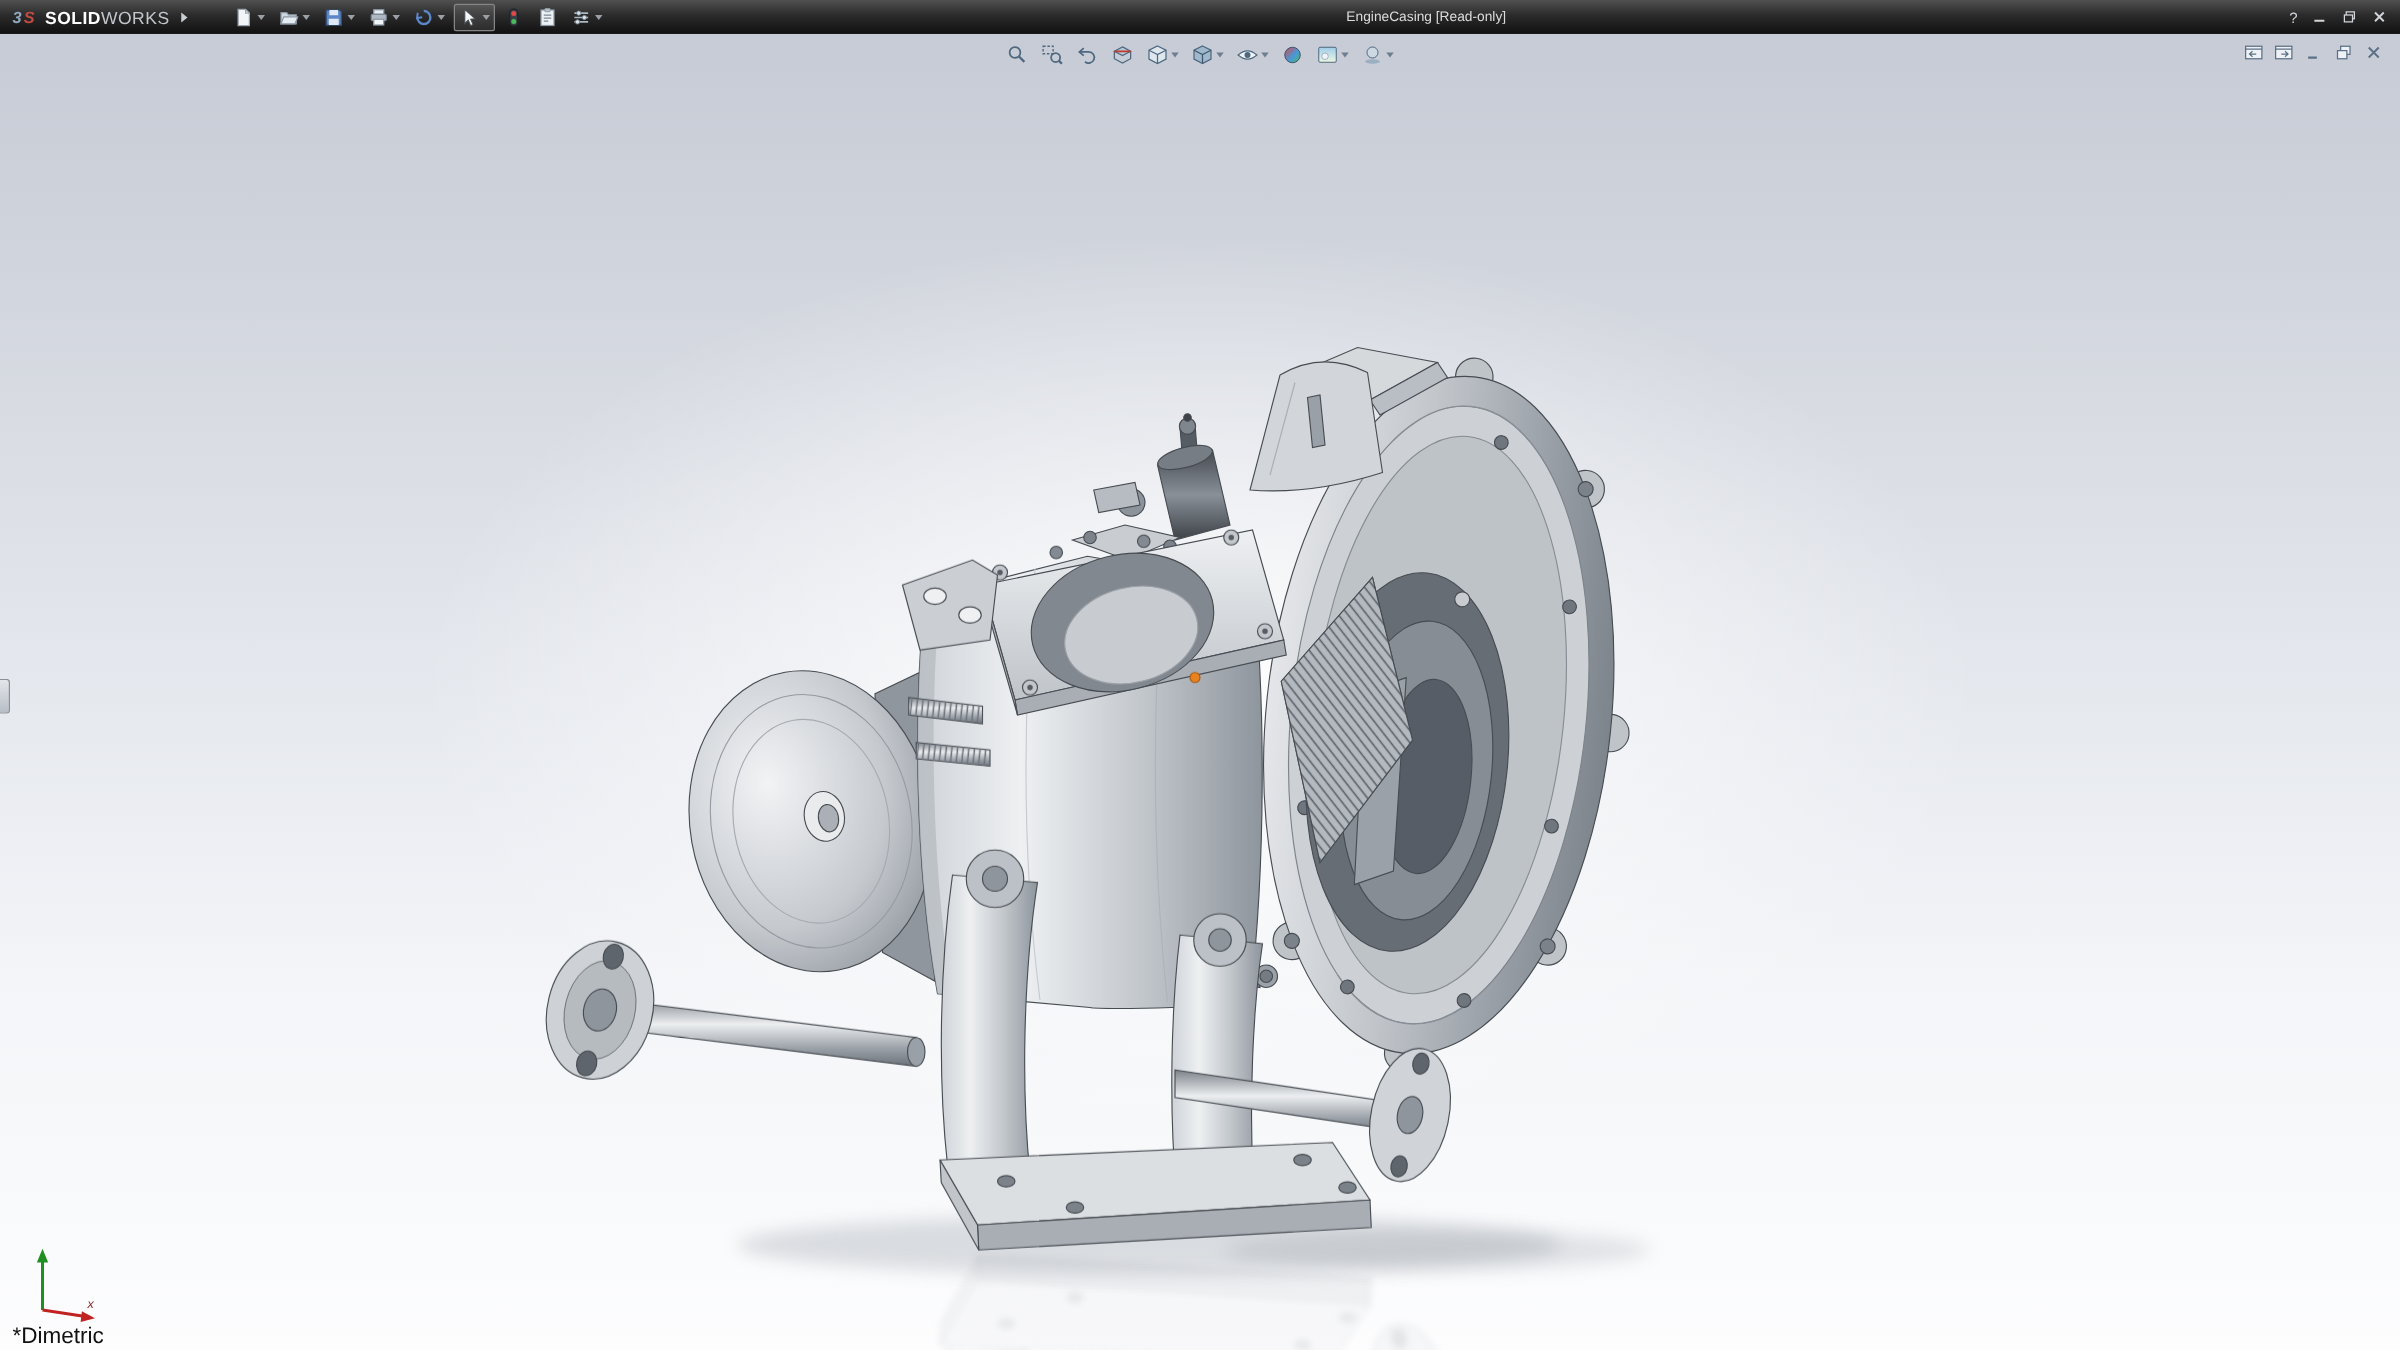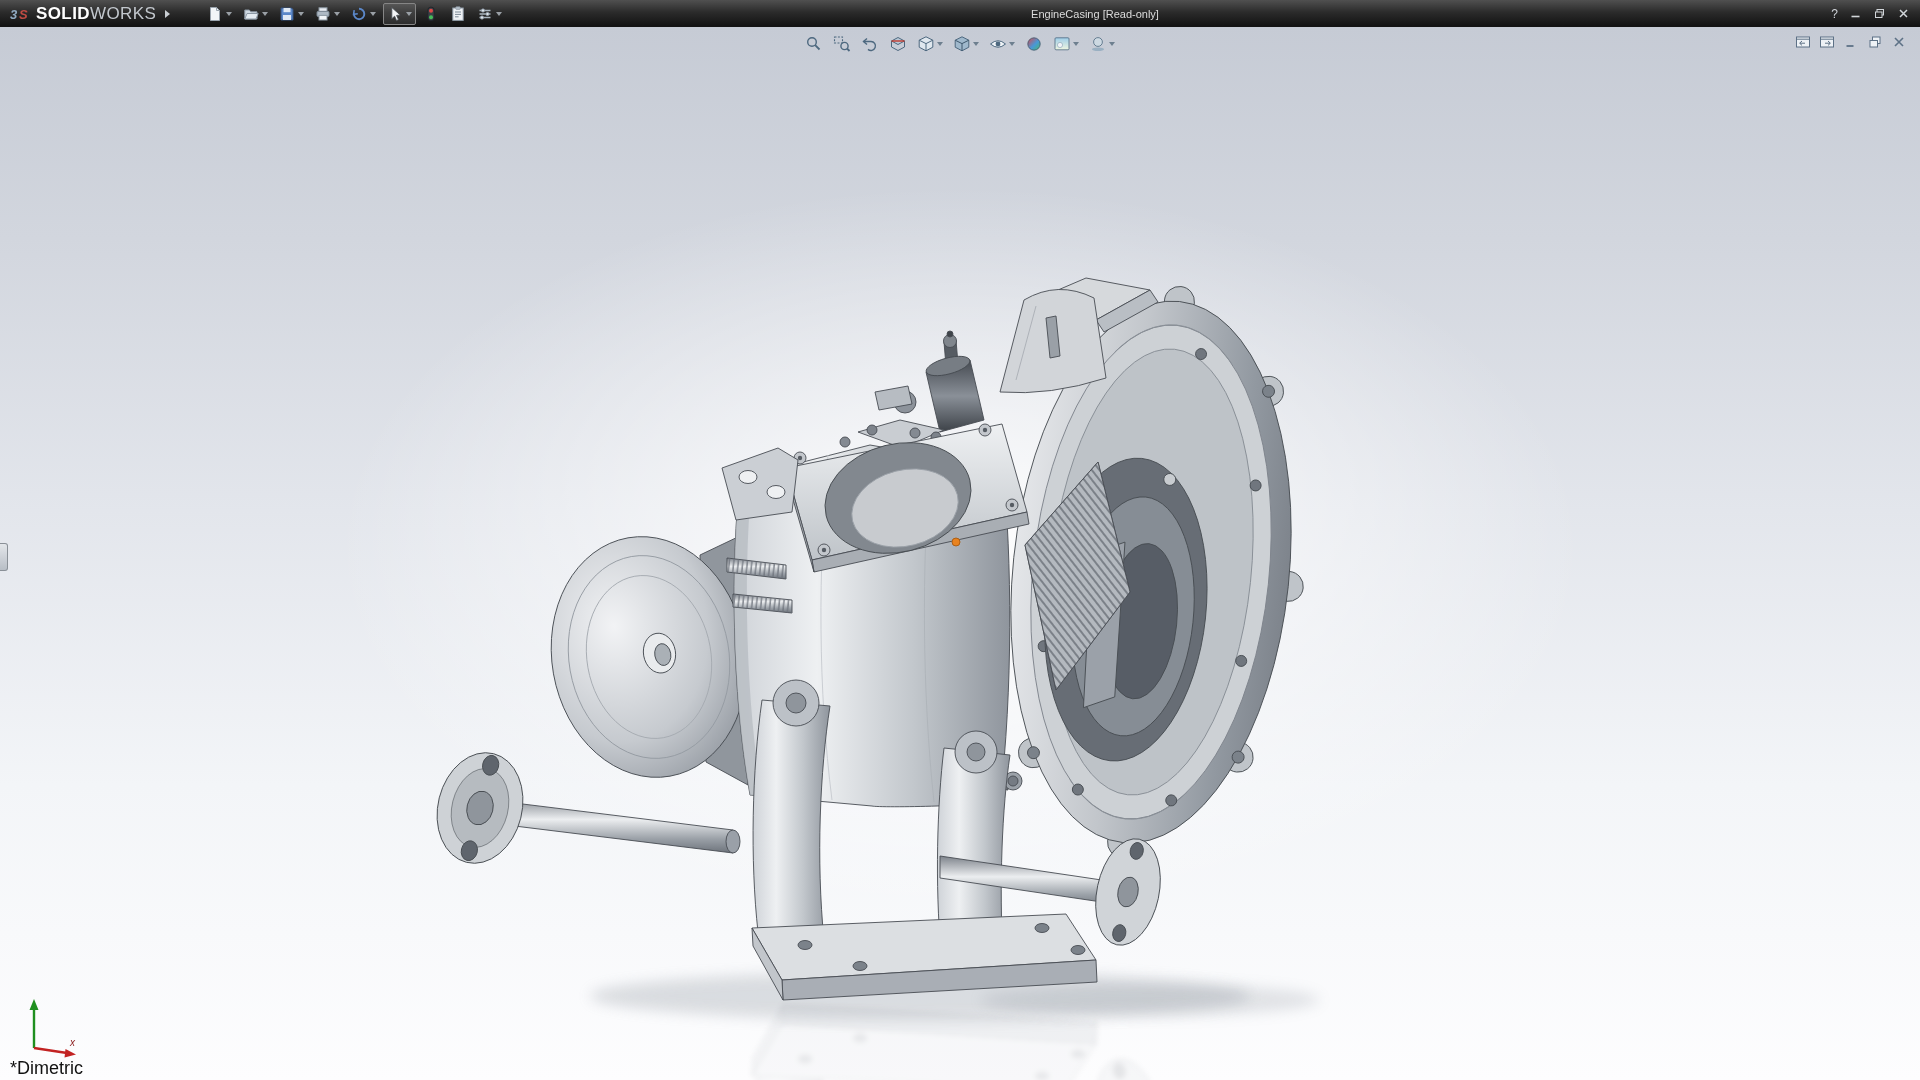--- a/index.html
+++ b/index.html
@@ -4,32 +4,32 @@
 <style>
   * { margin:0; padding:0; box-sizing:border-box; }
   html,body { width:1920px; height:1080px; overflow:hidden;
     font-family:"Liberation Sans", sans-serif; background:#000; }
 
   
   .titlebar { position:relative; height:27px; width:100%;
     background:linear-gradient(#505050, #2b2b2b 45%, #131313 95%);
     display:flex; align-items:center; color:#e6e6e6; z-index:30; }
   .logo { display:flex; align-items:center; gap:5px; padding:0 9px; height:100%; }
-  .brand { font-size:17px; letter-spacing:.4px; white-space:nowrap; }
+  .brand { font-size:14px; letter-spacing:.4px; white-space:nowrap; }
   .brand .solid { font-weight:bold; color:#ffffff; }
   .brand .works { font-weight:normal; color:#c2c7cd; }
   .flyout-arrow { width:0; height:0; border-left:5px solid #c9ced3;
     border-top:4px solid transparent; border-bottom:4px solid transparent; margin-left:4px; }
   .toolbar { display:flex; align-items:center; gap:3px; margin-left:24px; }
   .tb-btn { display:flex; align-items:center; gap:2px; padding:2px 3px;
     border:1px solid transparent; border-radius:2px; cursor:default; }
   .tb-btn.active { border-color:#858585; background:rgba(255,255,255,.10); }
   .caret { width:0; height:0; border-top:4px solid #9aa0a6;
     border-left:3.5px solid transparent; border-right:3.5px solid transparent; margin-left:1px; }
-  .win-title { position:absolute; left:1095px; transform:translateX(-50%);
+  .win-title { position:absolute; left:1141px; transform:translateX(-50%);
     font-size:11px; color:#dcdcdc; white-space:nowrap; }
   .tb-controls { position:absolute; right:10px; top:0; height:27px;
     display:flex; align-items:center; gap:11px; }
   .help-label { font-size:12px; color:#cfd3d8; }
 
   
   .viewport { position:absolute; left:0; top:27px; width:1920px; height:1053px;
     background:
       radial-gradient(ellipse 920px 540px at 50% 50%, rgba(255,255,255,.95) 0%, rgba(255,255,255,0) 68%),
       linear-gradient(180deg,#c6cbd5 0%, #d2d6de 20%, #e3e6ec 46%, #f3f5f8 72%, #fdfdfe 100%);

